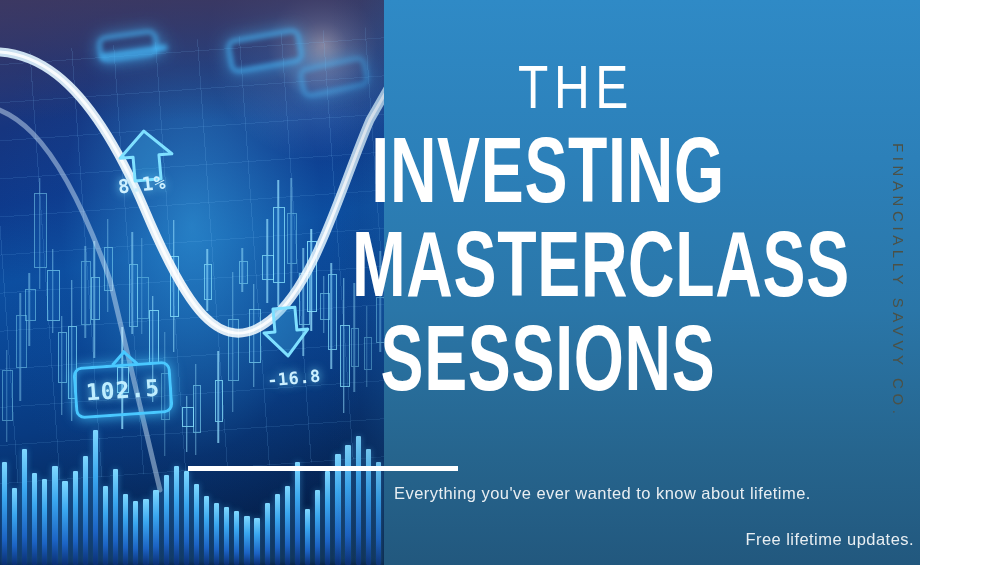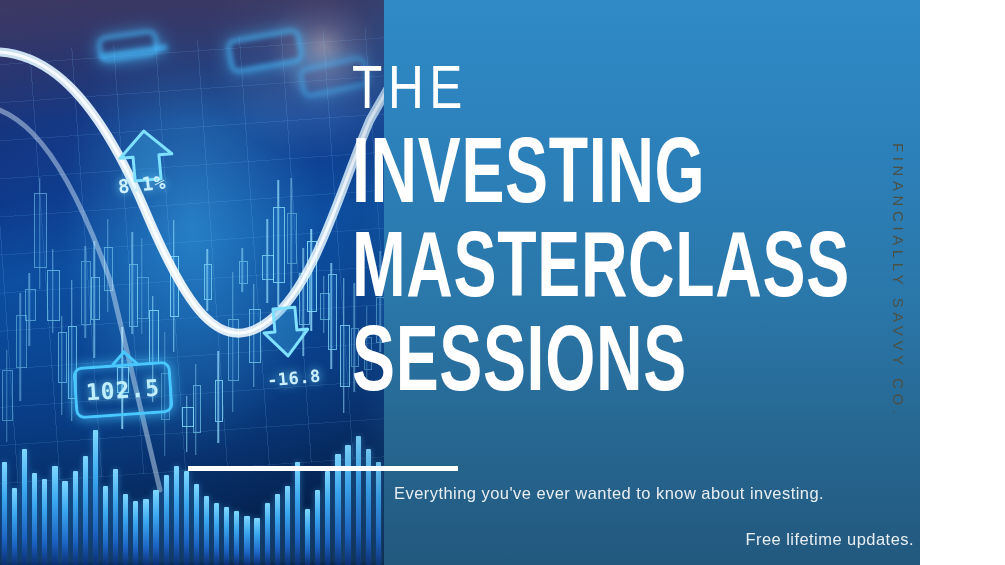--- a/index.html
+++ b/index.html
@@ -88,21 +88,21 @@
   .bb2{left:228px;top:34px;width:66px;height:26px;transform:rotate(-10deg);}
   .bb3{left:300px;top:62px;width:60px;height:22px;transform:rotate(-12deg);opacity:.75;}
 
   
   .photo-fade{
     position:absolute;left:330px;top:0;width:56px;height:565px;
     background:linear-gradient(90deg,rgba(20,45,95,0) 0%,rgba(24,60,110,0.10) 55%,rgba(30,90,150,0.22) 100%);
   }
 
   
-  .title-block{position:absolute;left:352px;top:58px;width:560px;}
+  .title-block{position:absolute;left:352px;top:58px;width:560px;text-align:center;}
   .t-the{
     font-family:"Liberation Sans Narrow","Liberation Sans",sans-serif;
     font-weight:400;font-size:62px;line-height:0.92;color:#ffffff;
     letter-spacing:7px;transform:scaleX(0.80);transform-origin:left center;
     white-space:nowrap;
   }
   .t-main{
     font-family:"Liberation Sans Narrow","Liberation Sans",sans-serif;
     font-weight:700;color:#ffffff;white-space:nowrap;
     transform:scaleX(0.70);transform-origin:left center;
@@ -352,18 +352,18 @@
 
   <div class="title-block">
     <div class="t-the">THE</div>
     <div class="t-main t-investing">INVESTING</div>
     <div class="t-main t-masterclass">MASTERCLASS</div>
     <div class="t-main t-sessions">SESSIONS</div>
   </div>
 
   <div class="rule"></div>
 
-  <div class="sub sub1">Everything you've ever wanted to know about investing.</div>
+  <div class="sub sub1">Everything you've ever wanted to know about lifetime.</div>
   <div class="sub sub2">Free lifetime updates.</div>
 
   <div class="brand">FINANCIALLY  SAVVY  CO.</div>
 
 </div>
 
 </body></html>

